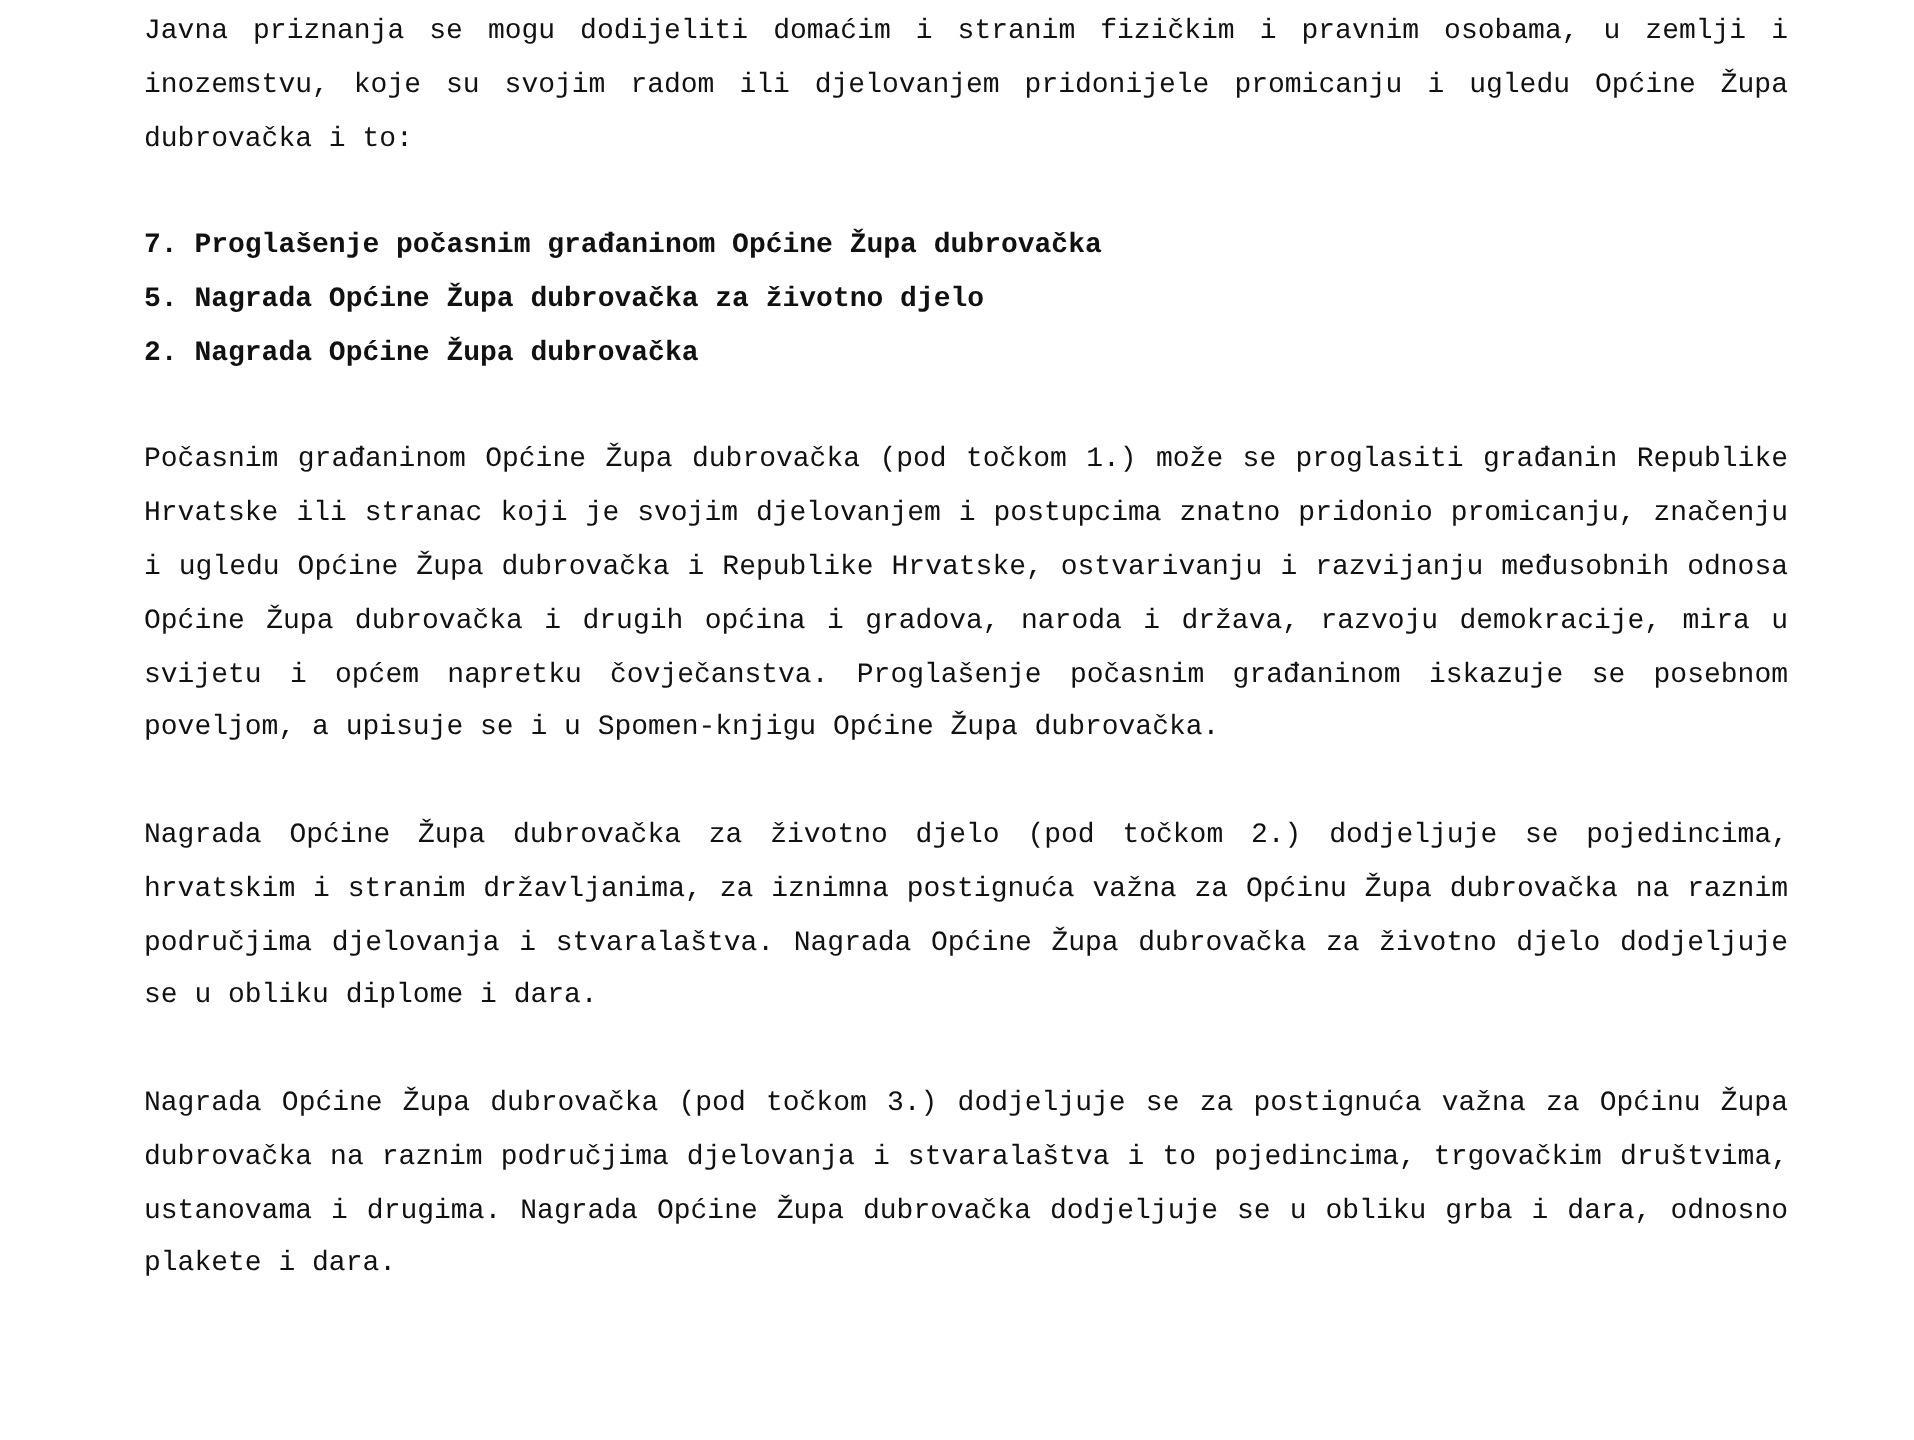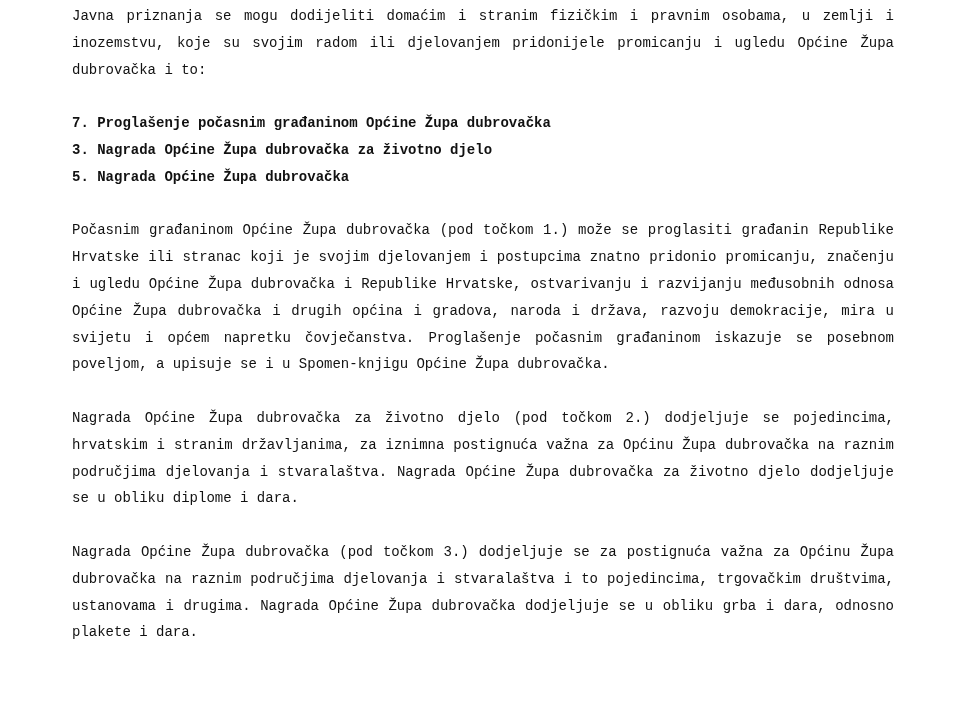--- a/index.html
+++ b/index.html
@@ -43,22 +43,22 @@
   }
 </style>
 </head>
 <body>
 
 <div class="page">
   <p class="para">Javna priznanja se mogu dodijeliti domaćim i stranim fizičkim i pravnim osobama, u zemlji i inozemstvu, koje su svojim radom ili djelovanjem pridonijele promicanju i ugledu Općine Župa dubrovačka i to:</p>
   <div class="gap"></div>
   <ul class="list">
     <li>7. Proglašenje počasnim građaninom Općine Župa dubrovačka</li>
-    <li>3. Nagrada Općine Župa dubrovačka za životno djelo</li>
-    <li>5. Nagrada Općine Župa dubrovačka</li>
+    <li>5. Nagrada Općine Župa dubrovačka za životno djelo</li>
+    <li>2. Nagrada Općine Župa dubrovačka</li>
   </ul>
   <div class="gap"></div>
   <p class="para">Počasnim građaninom Općine Župa dubrovačka (pod točkom 1.) može se proglasiti građanin Republike Hrvatske ili stranac koji je svojim djelovanjem i postupcima znatno pridonio promicanju, značenju i ugledu Općine Župa dubrovačka i Republike Hrvatske, ostvarivanju i razvijanju međusobnih odnosa Općine Župa dubrovačka i drugih općina i gradova, naroda i država, razvoju demokracije, mira u svijetu i općem napretku čovječanstva. Proglašenje počasnim građaninom iskazuje se posebnom poveljom, a upisuje se i u Spomen-knjigu Općine Župa dubrovačka.</p>
   <div class="gap"></div>
   <p class="para">Nagrada Općine Župa dubrovačka za životno djelo (pod točkom 2.) dodjeljuje se pojedincima, hrvatskim i stranim državljanima, za iznimna postignuća važna za Općinu Župa dubrovačka na raznim područjima djelovanja i stvaralaštva. Nagrada Općine Župa dubrovačka za životno djelo dodjeljuje se u obliku diplome i dara.</p>
   <div class="gap"></div>
   <p class="para">Nagrada Općine Župa dubrovačka (pod točkom 3.) dodjeljuje se za postignuća važna za Općinu Župa dubrovačka na raznim područjima djelovanja i stvaralaštva i to pojedincima, trgovačkim društvima, ustanovama i drugima. Nagrada Općine Župa dubrovačka dodjeljuje se u obliku grba i dara, odnosno plakete i dara.</p>
 </div>
 
 </body></html>

